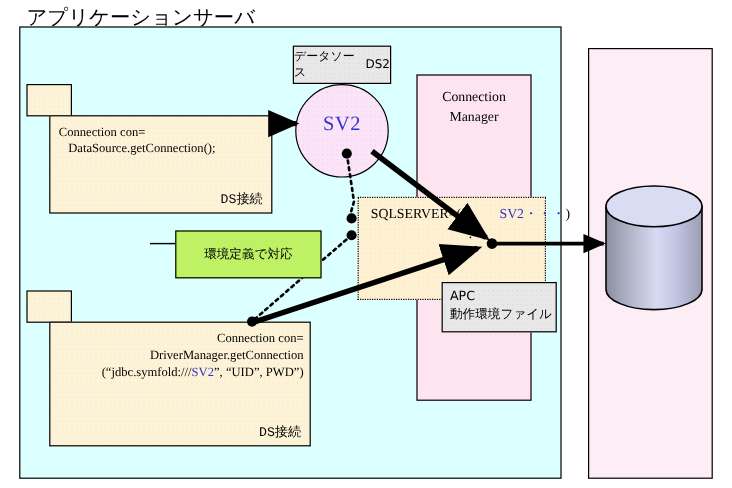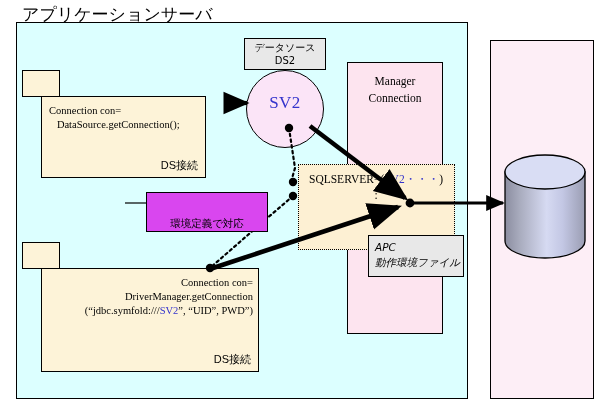--- a/index.html
+++ b/index.html
@@ -16,39 +16,39 @@
         background:#fdeef6;border:1.5px solid #000;}
   .frame-title{position:absolute;color:#000;font-size:17px;
         font-family:"DejaVu Sans","Liberation Sans",sans-serif;white-space:nowrap;}
   .title-appserver{left:22px;top:3px;}
   .title-dbserver{left:492px;top:22px;}
 
   
   .codebox{background:#fdf3d8;border:1.5px solid #000;
         background-image:radial-gradient(#f2e3b2 0.6px, transparent 0.7px);
         background-size:4px 4px;}
-  .code-ds{left:41px;top:96px;width:165px;height:82px;}
+  .code-ds{left:41px;top:96px;width:186px;height:82px;}
   .code-url{left:41px;top:268px;width:218px;height:104px;text-align:right;}
   .tab{background:#fdf3d8;border:1.5px solid #000;width:38px;height:27px;
         background-image:radial-gradient(#f2e3b2 0.6px, transparent 0.7px);
         background-size:4px 4px;}
   .tab-ds{left:22px;top:70px;}
   .tab-url{left:22px;top:242px;}
   .code-text{position:absolute;left:7px;top:7px;right:5px;
         font-size:10.5px;line-height:14px;color:#000;white-space:pre;}
   .code-text .blue{color:#3333cc;}
   .code-label{position:absolute;right:7px;bottom:4px;font-size:11px;
-        font-family:Liberation Sans, sans-serif;color:#000;margin-left:10px;}
+        font-family:Liberation Mono, monospace;color:#000;margin-left:10px;}
 
   
   .ds2box{left:244px;top:38px;width:82px;height:32px;background:#e8e8e8;
         border:1.5px solid #000;
         background-image:radial-gradient(#d2d2d2 0.6px, transparent 0.7px);
         background-size:4px 4px;
-        display:flex;flex-direction:column;align-items:center;
+        display:flex;flex-direction:row;align-items:center;
         justify-content:center;font-size:10px;line-height:13px;
         font-family:"DejaVu Sans","Liberation Sans",sans-serif;color:#000;}
 
   
   .sv2{left:246px;top:70px;width:78px;height:78px;border-radius:50%;
         background:#fbe4f7;border:1.2px solid #000;
         background-image:radial-gradient(#f2c9ec 0.6px, transparent 0.7px);
         background-size:4px 4px;
         display:flex;align-items:center;justify-content:center;}
   .sv2 span{color:#3333cc;font-size:17px;letter-spacing:0.5px;
@@ -60,52 +60,52 @@
   .connmgr-text{position:absolute;left:0;top:10px;width:100%;
         text-align:center;font-size:11.5px;line-height:17px;color:#000;}
 
   
   .cfgbox{left:298px;top:164px;width:157px;height:86px;background:#fdf0d3;
         border:1.5px dotted #000;
         background-image:radial-gradient(#f2e3b2 0.6px, transparent 0.7px);
         background-size:4px 4px;}
   .cfg-text{position:absolute;left:10px;top:6px;font-size:11.5px;
         line-height:16px;color:#000;white-space:pre;}
-  .cfg-text .blue{color:#3333cc;}
+  .cfg-text .blue{color:#3333cc;margin-left:32px;}
 
   
   .apcbox{left:368px;top:235px;width:96px;height:42px;background:#e8e8e8;
         border:1.2px solid #000;
         background-image:radial-gradient(#d2d2d2 0.6px, transparent 0.7px);
-        background-size:4px 4px;font-style:italic;}
+        background-size:4px 4px;}
   .apc-text{position:absolute;left:6px;top:4px;font-size:10.5px;
         line-height:15px;color:#000;white-space:pre;
         font-family:"DejaVu Sans","Liberation Sans",sans-serif;}
 
   
-  .notebox{left:146px;top:192px;width:122px;height:40px;background:#d946ef;
+  .notebox{left:146px;top:192px;width:122px;height:40px;background:#bef264;
         border:1.2px solid #000;display:flex;flex-direction:column;
-        align-items:center;justify-content:flex-end;
+        align-items:center;justify-content:center;
         font-size:10.5px;line-height:15px;color:#000;
         font-family:"DejaVu Sans","Liberation Sans",sans-serif;white-space:nowrap;}
 </style>
 </head>
 <body>
 
 <div class="canvas">
 
   <div class="frame-title title-appserver">アプリケーションサーバ</div>
   <div class="node appserver-frame"></div>
 
   <div class="node dbserver-frame"></div>
 
   <div class="node connmgr">
     <div class="connmgr-text">
+      <div>Connection</div>
       <div>Manager</div>
-      <div>Connection</div>
     </div>
   </div>
 
   <div class="node ds2box">
     <div>データソース</div>
     <div>DS2</div>
   </div>
 
   <div class="node sv2">
     <span>SV2</span>

